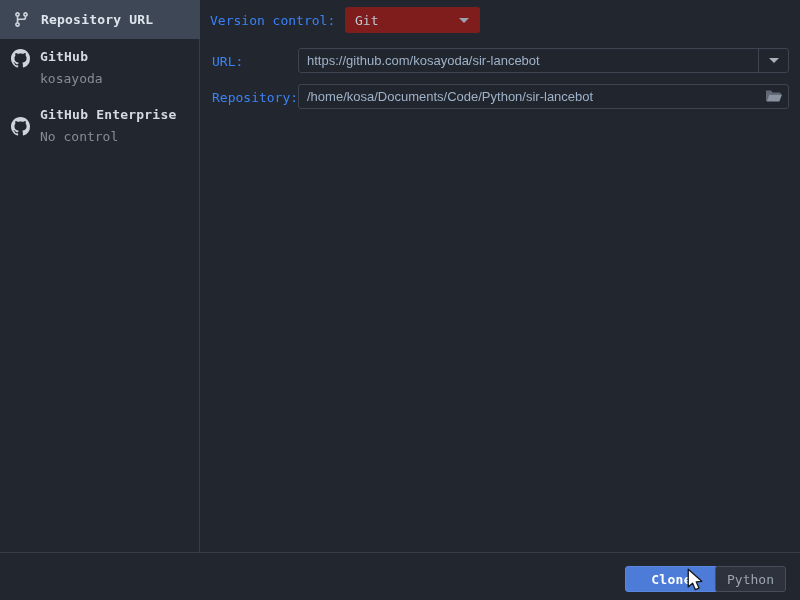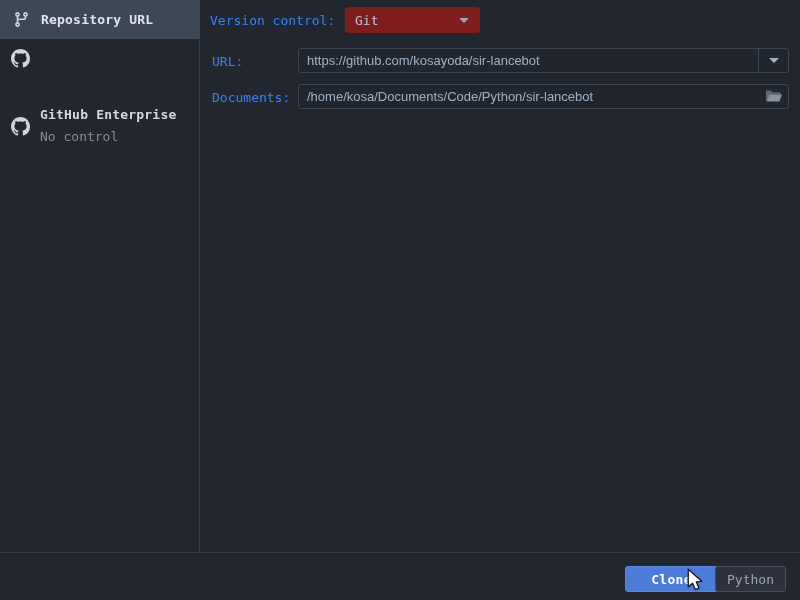--- a/index.html
+++ b/index.html
@@ -127,20 +127,24 @@
       <svg class="branch-icon" viewBox="0 0 16 16">
         <path fill="#ccd3dc" d="M9.5 3.25a2.25 2.25 0 1 1 3 2.122V6A2.5 2.5 0 0 1 10 8.5H6a1 1 0 0 0-1 1v1.128a2.251 2.251 0 1 1-1.5 0V5.372a2.25 2.25 0 1 1 1.5 0v1.836A2.493 2.493 0 0 1 6 7h4a1 1 0 0 0 1-1v-.628a2.25 2.25 0 0 1-1.5-2.122Zm-6 0a.75.75 0 1 0 1.5 0 .75.75 0 0 0-1.5 0Zm8.25-.75a.75.75 0 1 0 0 1.5.75.75 0 0 0 0-1.5ZM4.25 12a.75.75 0 1 0 0 1.5.75.75 0 0 0 0-1.5Z"></path>
       </svg>
       <span class="label">Repository URL</span>
     </div>
 
     <div class="acct acct-2">
       <svg class="gh-icon" viewBox="0 0 16 16">
         <path fill="#cdd4dc" d="M8 0C3.58 0 0 3.58 0 8c0 3.54 2.29 6.53 5.47 7.59.4.07.55-.17.55-.38 0-.19-.01-.82-.01-1.49-2.01.37-2.53-.49-2.69-.94-.09-.23-.48-.94-.82-1.13-.28-.15-.68-.52-.01-.53.63-.01 1.08.58 1.23.82.72 1.21 1.87.87 2.33.66.07-.52.28-.87.51-1.07-1.78-.2-3.64-.89-3.64-3.95 0-.87.31-1.59.82-2.15-.08-.2-.36-1.02.08-2.12 0 0 .67-.21 2.2.82.64-.18 1.32-.27 2-.27.68 0 1.36.09 2 .27 1.53-1.04 2.2-.82 2.2-.82.44 1.1.16 1.92.08 2.12.51.56.82 1.27.82 2.15 0 3.07-1.87 3.75-3.65 3.95.29.25.54.73.54 1.48 0 1.07-.01 1.93-.01 2.2 0 .21.15.46.55.38A8.012 8.012 0 0 0 16 8c0-4.42-3.58-8-8-8Z"></path>
       </svg>
+      <div>
+        <div class="acct-title">GitHub</div>
+        <div class="acct-sub">kosayoda</div>
+      </div>
     </div>
 
     <div class="acct acct-3">
       <svg class="gh-icon" viewBox="0 0 16 16">
         <path fill="#cdd4dc" d="M8 0C3.58 0 0 3.58 0 8c0 3.54 2.29 6.53 5.47 7.59.4.07.55-.17.55-.38 0-.19-.01-.82-.01-1.49-2.01.37-2.53-.49-2.69-.94-.09-.23-.48-.94-.82-1.13-.28-.15-.68-.52-.01-.53.63-.01 1.08.58 1.23.82.72 1.21 1.87.87 2.33.66.07-.52.28-.87.51-1.07-1.78-.2-3.64-.89-3.64-3.95 0-.87.31-1.59.82-2.15-.08-.2-.36-1.02.08-2.12 0 0 .67-.21 2.2.82.64-.18 1.32-.27 2-.27.68 0 1.36.09 2 .27 1.53-1.04 2.2-.82 2.2-.82.44 1.1.16 1.92.08 2.12.51.56.82 1.27.82 2.15 0 3.07-1.87 3.75-3.65 3.95.29.25.54.73.54 1.48 0 1.07-.01 1.93-.01 2.2 0 .21.15.46.55.38A8.012 8.012 0 0 0 16 8c0-4.42-3.58-8-8-8Z"></path>
       </svg>
       <div>
         <div class="acct-title">GitHub Enterprise</div>
         <div class="acct-sub">No control</div>
       </div>
@@ -155,21 +159,21 @@
   </div>
 
   <span class="lbl lbl-url">URL:</span>
   <div class="field field-url">
     <input type="text" readonly="" value="https://github.com/kosayoda/sir-lancebot" style="">
     <div class="combo-btn">
       <span class="combo-caret"></span>
     </div>
   </div>
 
-  <span class="lbl lbl-dir">Documents:</span>
+  <span class="lbl lbl-dir">Repository:</span>
   <div class="field field-dir">
     <input type="text" readonly="" value="/home/kosa/Documents/Code/Python/sir-lancebot" style="">
     <div class="folder-btn">
       <svg class="folder-svg" viewBox="0 0 17 15">
         <path fill="#5f6874" d="M1 1.5h5l1.6 2h8v2H5.2L2.4 12H1z"></path>
         <path fill="#8b93a0" d="M4.4 5.5H17l-2.6 7H1.8z"></path>
       </svg>
     </div>
   </div>
 

